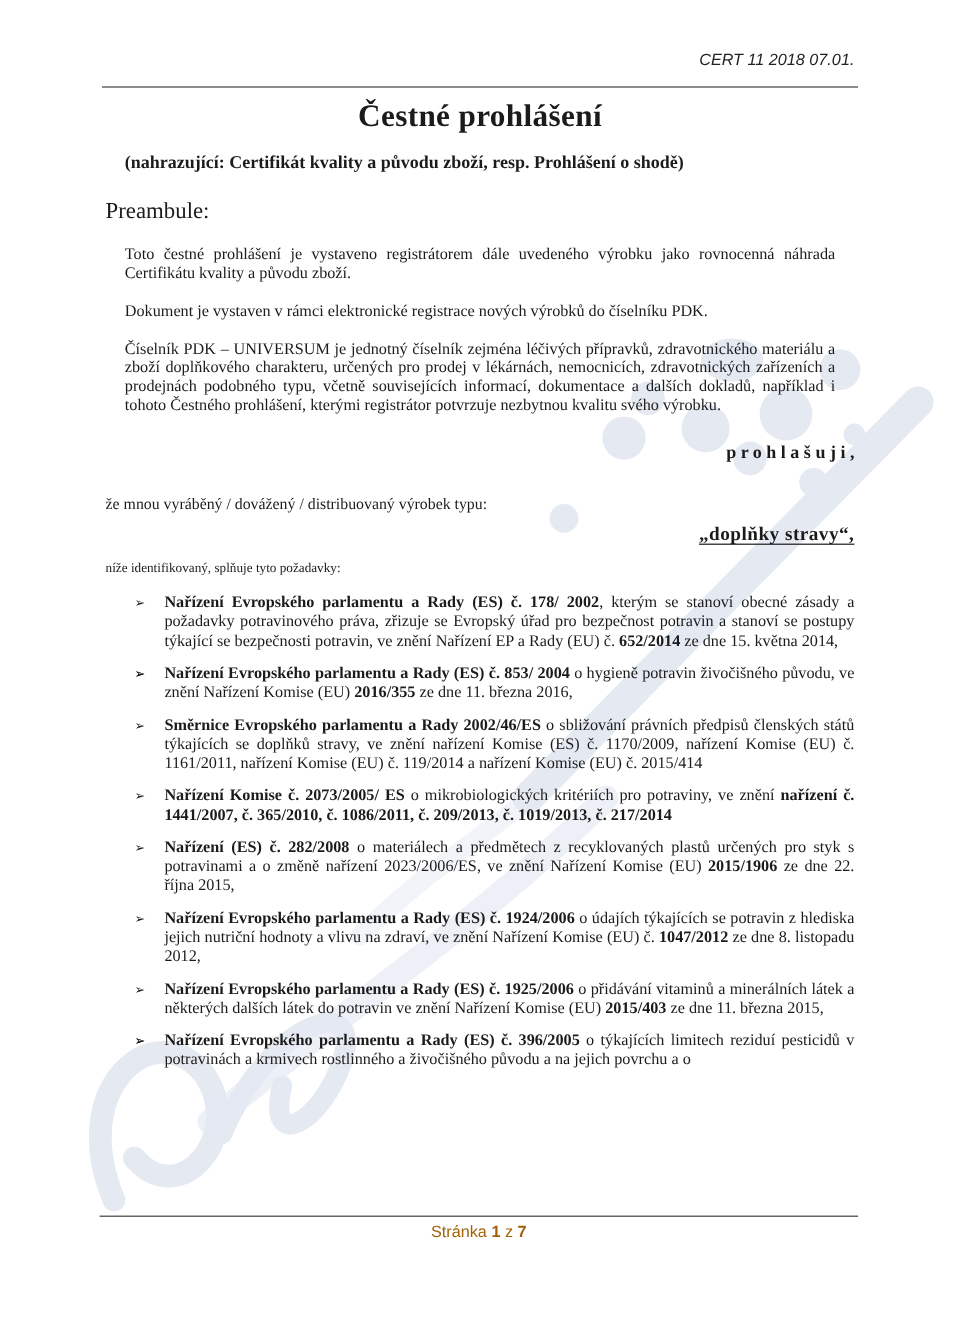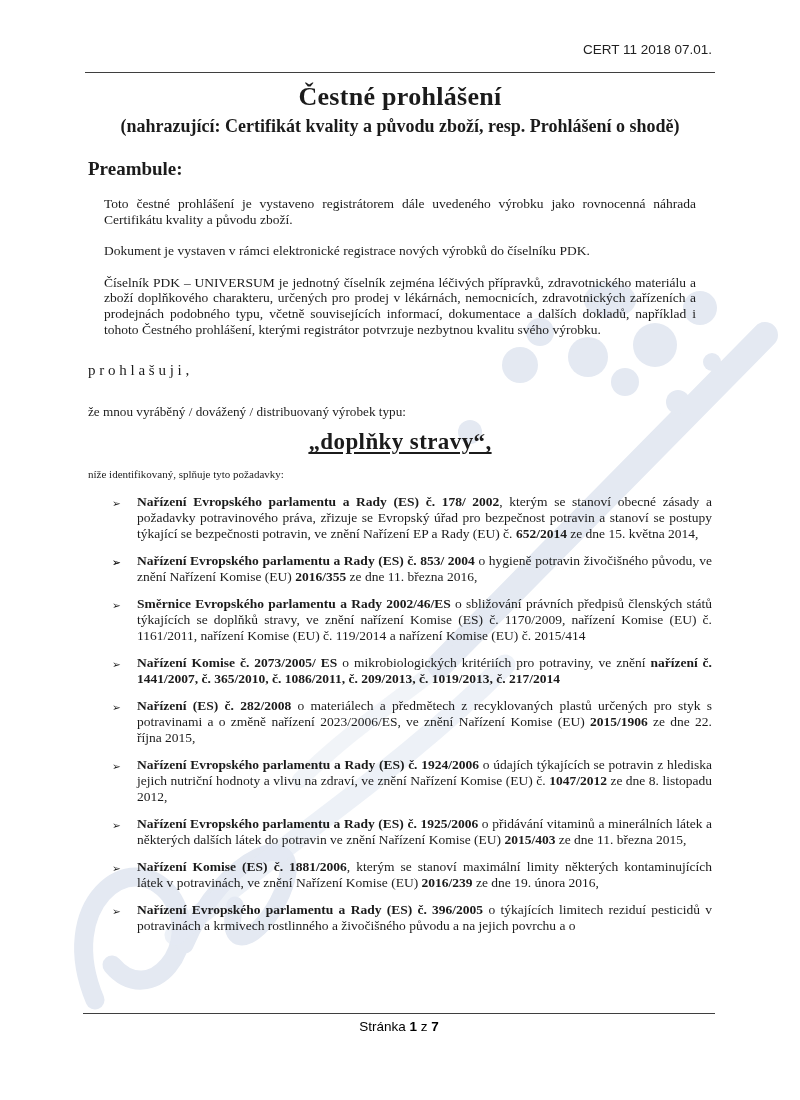--- a/index.html
+++ b/index.html
@@ -3,50 +3,50 @@
 <meta charset="utf-8">
 <style>
   html,body{margin:0;padding:0;background:#ffffff;}
   .page{
     position:relative;width:800px;height:1100px;background:#ffffff;
     overflow:hidden;font-family:"Liberation Serif",serif;color:#1b1b1b;
   }
   .watermark{position:absolute;inset:0;z-index:0;pointer-events:none;}
   .content{position:relative;z-index:1;padding:0 88px;}
   .doc-ref{
-    text-align:right;font-size:13.5px;padding-top:42px;
+    text-align:right;font-style:italic;font-size:13.5px;padding-top:42px;
     font-family:"Liberation Sans",sans-serif;color:#222;
   }
   .top-rule{border:none;border-top:1.4px solid #3f3f3f;margin:15px -3px 0;}
   .title{text-align:center;font-size:26px;font-weight:bold;margin:9px 0 1px;letter-spacing:.3px;}
-  .subtitle{text-align:center;font-size:18px;font-weight:bold;margin:4px;}
-  .preamble-heading{font-size:19px;font-weight:bold;margin:21px 0 3px;}
+  .subtitle{text-align:left;font-size:15px;font-weight:bold;margin:16px;}
+  .preamble-heading{font-size:19px;font-weight:normal;margin:21px 0 3px;}
   .preamble p{font-weight:normal;font-size:13.5px;line-height:15.6px;margin:16px;text-align:justify;}
   .intro{text-indent:46px;font-size:14px;line-height:16px;margin:19px 0 0;}
-  .verb{text-align:left;font-weight:normal;font-size:15px;margin:25px 0 0;}
+  .verb{text-align:right;font-weight:bold;font-size:15px;margin:25px 0 0;}
   .product-intro{font-size:13.2px;margin:25px 0 0;}
   .product-type{
-    text-align:center;font-weight:bold;font-size:23px;margin:9px 0 0;
+    text-align:right;font-weight:bold;font-size:16px;margin:9px 0 0;
     text-decoration:underline;text-underline-offset:3px;letter-spacing:.4px;
   }
   .req-intro{font-size:11px;margin:13px 0 0;}
   .req-list{margin:14px 0 0;padding:0;}
   .req-item{
     position:relative;padding-left:49px;margin-bottom:11px;
     font-size:13.5px;line-height:16px;text-align:justify;list-style:none;
   }
   .req-item b{font-weight:bold;}
   .bullet{
     position:absolute;left:24px;top:1px;font-family:"DejaVu Sans",sans-serif;
     font-size:10.5px;color:#1b1b1b;
   }
   .footer{
     position:absolute;left:83px;right:85px;top:1013px;z-index:1;
     border-top:1.4px solid #3f3f3f;text-align:center;
-    font-family:"Liberation Sans",sans-serif;font-size:13.5px;padding-top:5px;color:#000000;
+    font-family:"Liberation Sans",sans-serif;font-size:13.5px;padding-top:5px;color:#a16207;
   }
 </style>
 </head>
 <body>
 
 <div class="page">
 
   <svg class="watermark" width="800" height="1100" viewBox="0 0 800 1100" aria-hidden="true">
     <g fill="none" stroke="#e4e9f2" stroke-linecap="round">
 
@@ -100,21 +100,21 @@
 
     <ul class="req-list">
         <li class="req-item"><span class="bullet">➢</span><span class="req-text"><b>Nařízení Evropského parlamentu a Rady (ES) č. 178/ 2002</b><span>, kterým se stanoví obecné zásady a požadavky potravinového práva, zřizuje se Evropský úřad pro bezpečnost potravin a stanoví se postupy týkající se bezpečnosti potravin, ve znění Nařízení EP a Rady (EU) č. </span><b>652/2014</b><span> ze dne 15. května 2014,</span></span></li>
         <li class="req-item"><span class="bullet">➢</span></li>
         <li class="req-item"><span class="bullet">➢</span><span class="req-text"><b>Nařízení Evropského parlamentu a Rady (ES) č. 853/ 2004</b><span> o hygieně potravin živočišného původu, ve znění Nařízení Komise (EU) </span><b>2016/355</b><span> ze dne 11. března 2016,</span></span></li>
         <li class="req-item"><span class="bullet">➢</span><span class="req-text"><b>Směrnice Evropského parlamentu a Rady 2002/46/ES</b><span> o sbližování právních předpisů členských států týkajících se doplňků stravy, ve znění nařízení Komise (ES) č. 1170/2009, nařízení Komise (EU) č. 1161/2011, nařízení Komise (EU) č. 119/2014 a nařízení Komise (EU) č. 2015/414</span></span></li>
         <li class="req-item"><span class="bullet">➢</span><span class="req-text"><b>Nařízení Komise č. 2073/2005/ ES</b><span> o mikrobiologických kritériích pro potraviny, ve znění </span><b>nařízení č. 1441/2007, č. 365/2010, č. 1086/2011, č. 209/2013, č. 1019/2013, č. 217/2014</b></span></li>
         <li class="req-item"><span class="bullet">➢</span><span class="req-text"><b>Nařízení (ES) č. 282/2008</b><span> o materiálech a předmětech z recyklovaných plastů určených pro styk s potravinami a o změně nařízení 2023/2006/ES, ve znění Nařízení Komise (EU) </span><b>2015/1906</b><span> ze dne 22. října 2015,</span></span></li>
         <li class="req-item"><span class="bullet">➢</span><span class="req-text"><b>Nařízení Evropského parlamentu a Rady (ES) č. 1924/2006</b><span> o údajích týkajících se potravin z hlediska jejich nutriční hodnoty a vlivu na zdraví, ve znění Nařízení Komise (EU) č. </span><b>1047/2012</b><span> ze dne 8. listopadu 2012,</span></span></li>
         <li class="req-item"><span class="bullet">➢</span><span class="req-text"><b>Nařízení Evropského parlamentu a Rady (ES) č. 1925/2006</b><span>  o přidávání vitaminů a minerálních látek a některých dalších látek do potravin ve znění Nařízení Komise (EU) </span><b>2015/403</b><span> ze dne 11. března 2015,</span></span></li>
-        <li class="req-item"><span class="bullet">➢</span><span class="req-text"><b>Nařízení Komise (ES) č. 1881/2006</b><span>, kterým se stanoví maximální limity některých kontaminujících látek v potravinách, ve znění Nařízení Komise (EU) </span><b>2016/239</b><span> ze dne 19. února 2016,</span></span></li>
+        <li class="req-item"><span class="bullet">➢</span></li>
         <li class="req-item"><span class="bullet">➢</span><span class="req-text"><b>Nařízení Evropského parlamentu a Rady (ES) č. 396/2005</b><span> o týkajících limitech reziduí pesticidů v potravinách a krmivech rostlinného a živočišného původu a na jejich povrchu a o</span></span></li>
       </ul>
 
   </div>
 
   <div class="footer"><span>Stránka </span><b>1</b><span> z </span><b>7</b></div>
 
 </div>
 
 </body></html>

